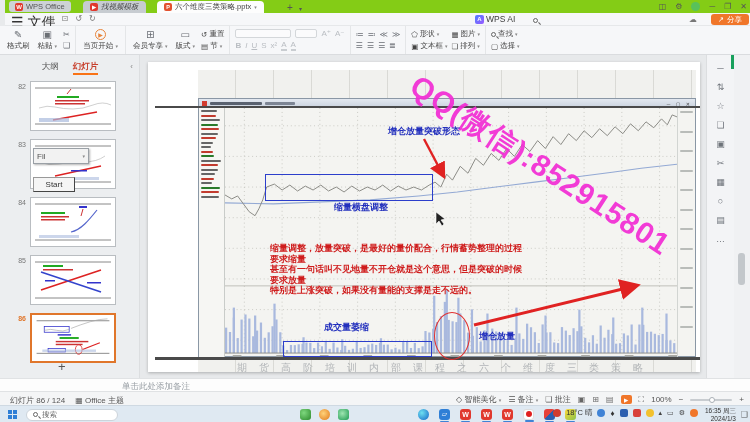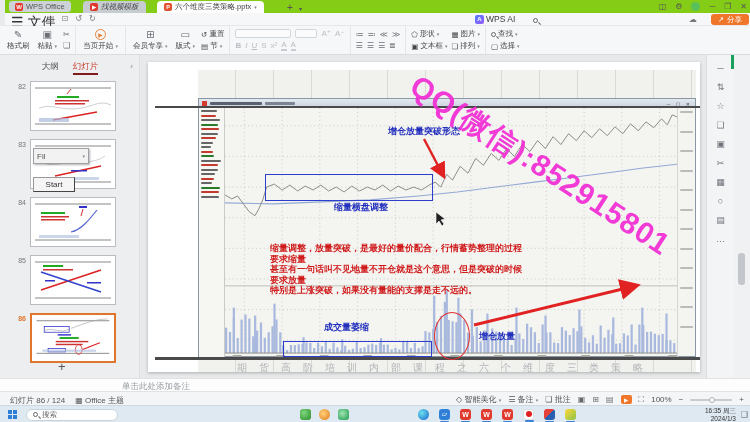--- a/index.html
+++ b/index.html
@@ -39,21 +39,21 @@
   .caret{font-size:5px;color:#888;}
   .disabled{color:#b9bdc2!important;}
   .fontbox{width:56px;height:9px;border:1px solid #d4d7da;border-radius:2px;background:#fbfbfc;}
   .sizebox{width:22px;height:9px;border:1px solid #d4d7da;border-radius:2px;background:#fbfbfc;}
   .glyphrow{display:flex;gap:4px;font-size:8px;align-items:center;}
   .playcirc{width:11px;height:11px;border-radius:50%;border:1.5px solid #e8853c;color:#e8853c;font-size:6px;display:flex;align-items:center;justify-content:center;}
   
   .main{position:absolute;left:0;top:55px;width:750px;height:323px;display:flex;}
   .sidebar{width:140px;height:323px;background:#eceef0;border-right:1px solid #dcdee0;position:relative;}
   .sb-tabs{position:absolute;left:0;top:6px;width:140px;height:14px;display:flex;gap:14px;justify-content:center;font-size:8.5px;color:#555;}
-  .sb-tab.active{color:#c7402d;border-bottom:2px solid #7f1d1d;font-weight:normal;}
+  .sb-tab.active{color:#c7402d;border-bottom:2px solid #f97316;font-weight:bold;}
   .sb-collapse{position:absolute;right:6px;top:7px;color:#888;font-size:8px;}
   .thumb-row{position:absolute;left:0;width:140px;display:flex;gap:4px;align-items:flex-start;padding-left:14px;}
   .thumb-num{font-size:7px;color:#777;width:12px;text-align:right;padding-top:2px;}
   .thumb{width:86px;height:50px;background:#fff;border:1px solid #b9bdc1;}
   .thumb.sel{border:2px solid #e0762b;}
   .addslide{position:absolute;left:58px;bottom:4px;font-size:13px;color:#555;}
   
   .rec1{position:absolute;left:33px;top:93px;width:56px;height:16px;background:#f2f2f2;border:1px solid #9aa0a6;box-shadow:1px 1px 2px rgba(0,0,0,.3);font-size:8px;color:#555;display:flex;align-items:center;justify-content:space-between;padding:0 3px;}
   .rec2{position:absolute;left:33px;top:122px;width:42px;height:15px;background:#f5f5f5;border:1px solid #999;border-style:outset;font-size:8px;color:#333;display:flex;align-items:center;justify-content:center;}
   
@@ -705,18 +705,31 @@
     <span class="tbi run" style="background:#2f7fd6;">▱</span>
     <span class="tbi run" style="background:#e0392e;">W</span>
     <span class="tbi run" style="background:#e0392e;">W</span>
     <span class="tbi run" style="background:#e0392e;">W</span>
     <span class="tbi run" style="background:#fff;border:1px solid #ddd;">
         <span style="width:6px;height:6px;border-radius:50%;background:#e02020;"></span>
       </span>
     <span class="tbi run" style="background:linear-gradient(135deg,#e5413b 50%,#2b5fb0 50%);"></span>
     <span class="tbi run" style="background:linear-gradient(135deg,#ffd83b,#8bc34a);"></span>
   </div>
+  <div class="tray">
+    <span class="trayic" style="background:#d23b2e;border-radius:50%;"></span>
+    <span><span>18°C</span> <span>晴</span></span>
+    <span class="trayic" style="background:#3f83d6;border-radius:50%;"></span>
+    <span style="color:#333;font-size:8px;">♦</span>
+    <span class="trayic" style="background:#2b5fb0;"></span>
+    <span class="trayic" style="background:#d8413b;"></span>
+    <span class="trayic" style="background:#f2c12e;border-radius:50%;"></span>
+    <span style="font-size:7px;color:#444;">▴</span>
+    <span style="font-size:7px;color:#444;">▭</span>
+    <span style="font-size:7px;color:#444;">⚙</span>
+    <span class="trayic" style="background:#f0762a;border-radius:50%;"></span>
+  </div>
   <div class="clock">
     <div>16:35 周三</div>
     <div>2024/1/3</div>
   </div>
   <span class="showdesk">❑</span>
 </div>
 
 </body></html>

